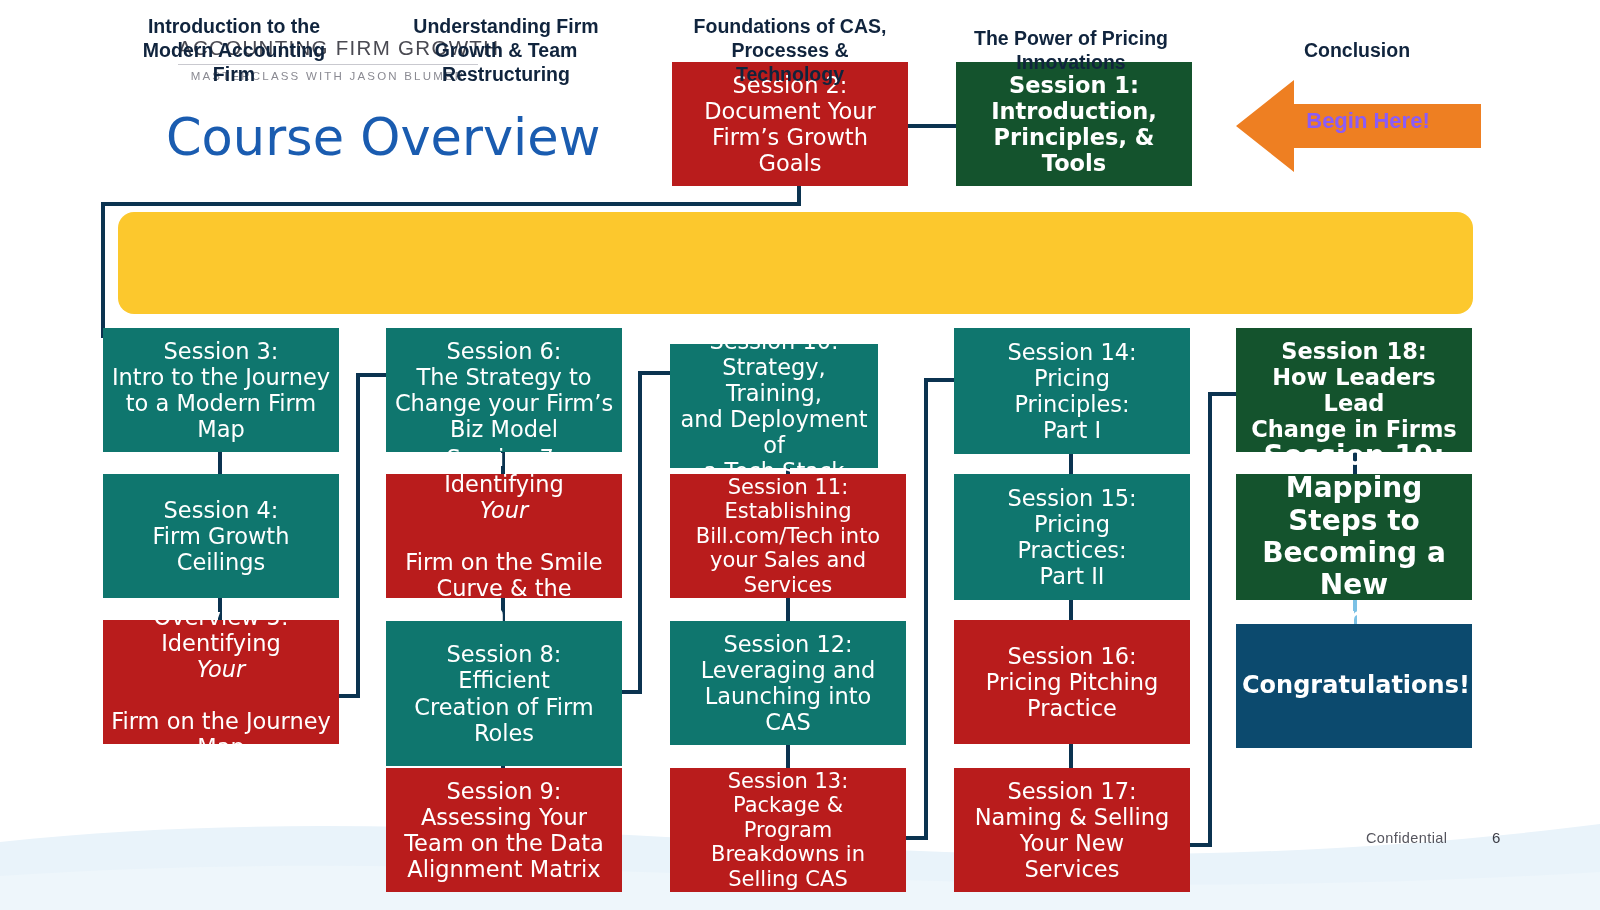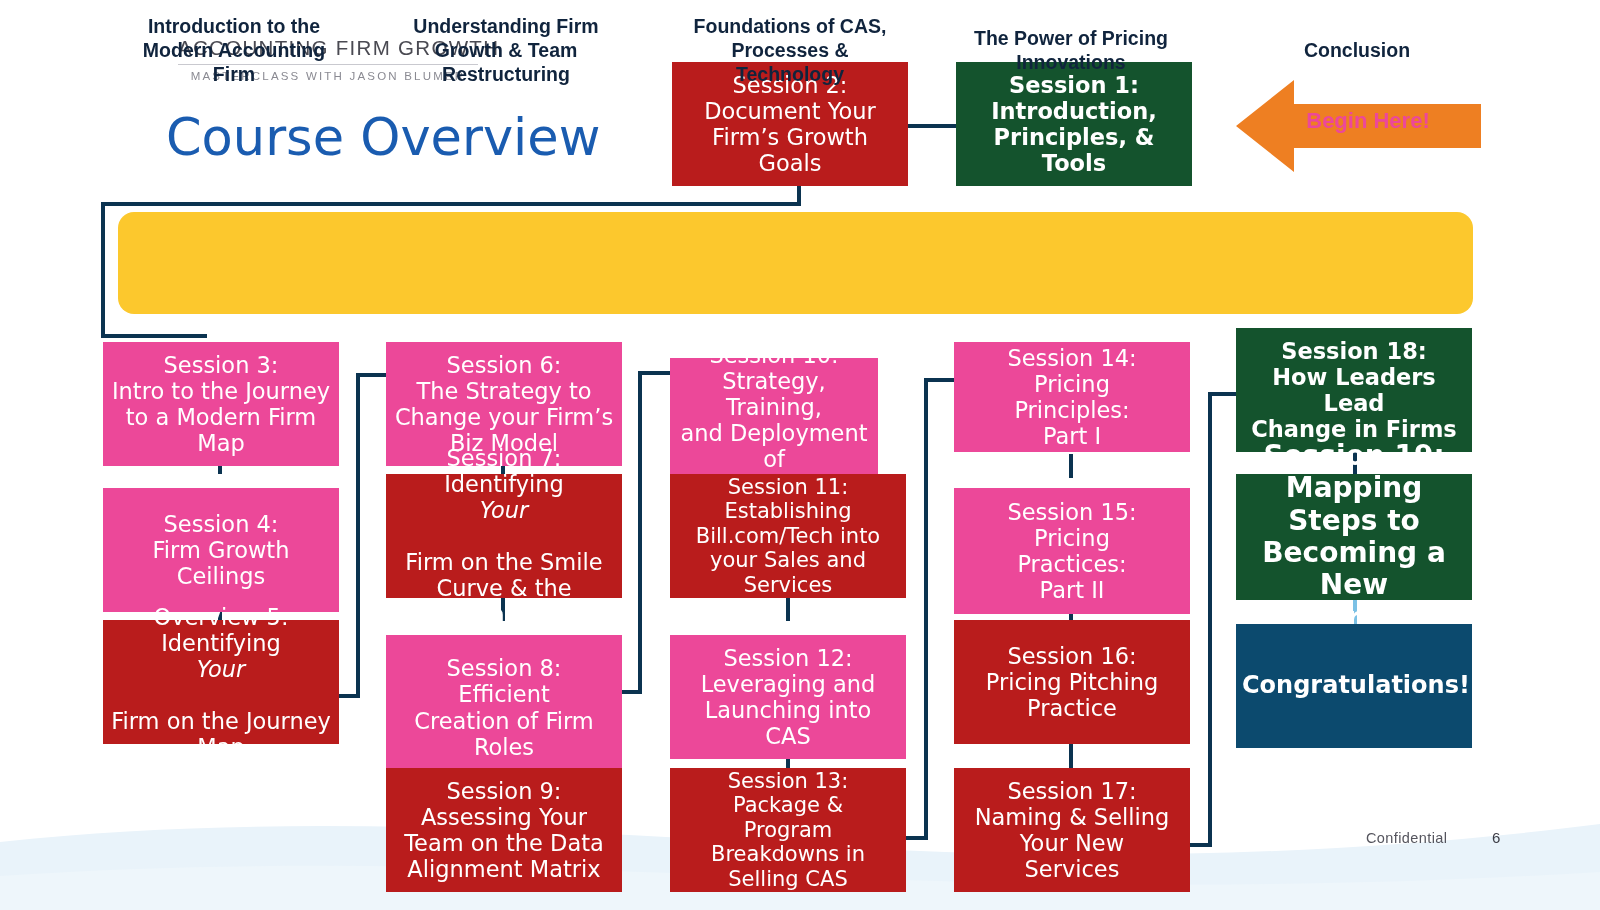--- a/index.html
+++ b/index.html
@@ -35,21 +35,21 @@
 
   
   .node{
     position:absolute;box-sizing:border-box;
     display:flex;align-items:center;justify-content:center;
     text-align:center;color:#ffffff;line-height:1.16;
     font-family:"DejaVu Sans","Liberation Sans",sans-serif;
     padding:2px 6px;
   }
   .node span{display:block;width:100%;}
-  .navy{background:#ec4899;margin-top:14px;}
+  .navy{background:#0f766e;}
   .orange{background:#b91c1c;}
   .blue{background:#14532d;font-weight:bold;}
   .lblue{background:#0c4a6e;}
 
   .node.bold{font-weight:700;}
   .node i{font-style:italic;}
 
   
   .band{
     position:absolute;left:118px;top:212px;width:1355px;height:102px;
@@ -63,21 +63,21 @@
   }
 
   
   .conn{position:absolute;background:#0b3350;}
   .conn.lb{background:#7bc1e5;}
 
   
   .arrow-wrap{position:absolute;left:1236px;top:80px;width:245px;height:92px;}
   .arrow-label{
     position:absolute;left:1288px;top:108px;width:160px;text-align:center;
-    font-size:22px;font-weight:700;color:#ec4899;
+    font-size:22px;font-weight:700;color:#8b5cf6;
     font-family:"Liberation Sans",sans-serif;white-space:nowrap;
   }
 
   
   .footer-conf{
     position:absolute;left:1366px;top:830px;font-size:14.5px;color:#55555e;
     font-family:"Liberation Sans",sans-serif;letter-spacing:.4px;
   }
   .footer-num{
     position:absolute;left:1492px;top:829px;font-size:15px;color:#3c3c45;
@@ -230,21 +230,21 @@
 CAS</span>
   </div>
   <div class="node orange" style="left:670px;top:768px;width:236px;height:124px;font-size:21px;">
     <span style="white-space:pre-line;">Session 13:
 Package &amp;
 Program
 Breakdowns in
 Selling CAS</span>
   </div>
 
-  <div class="node navy" style="left:954px;top:328px;width:236px;height:110px;font-size:22.5px;">
+  <div class="node navy" style="left:954px;top:328px;width:236px;height:126px;font-size:22.5px;">
     <span style="white-space:pre-line;">Session 14:
 Pricing
 Principles:
 Part I</span>
   </div>
   <div class="node navy" style="left:954px;top:474px;width:236px;height:126px;font-size:22.5px;">
     <span style="white-space:pre-line;">Session 15:
 Pricing
 Practices:
 Part II</span>

